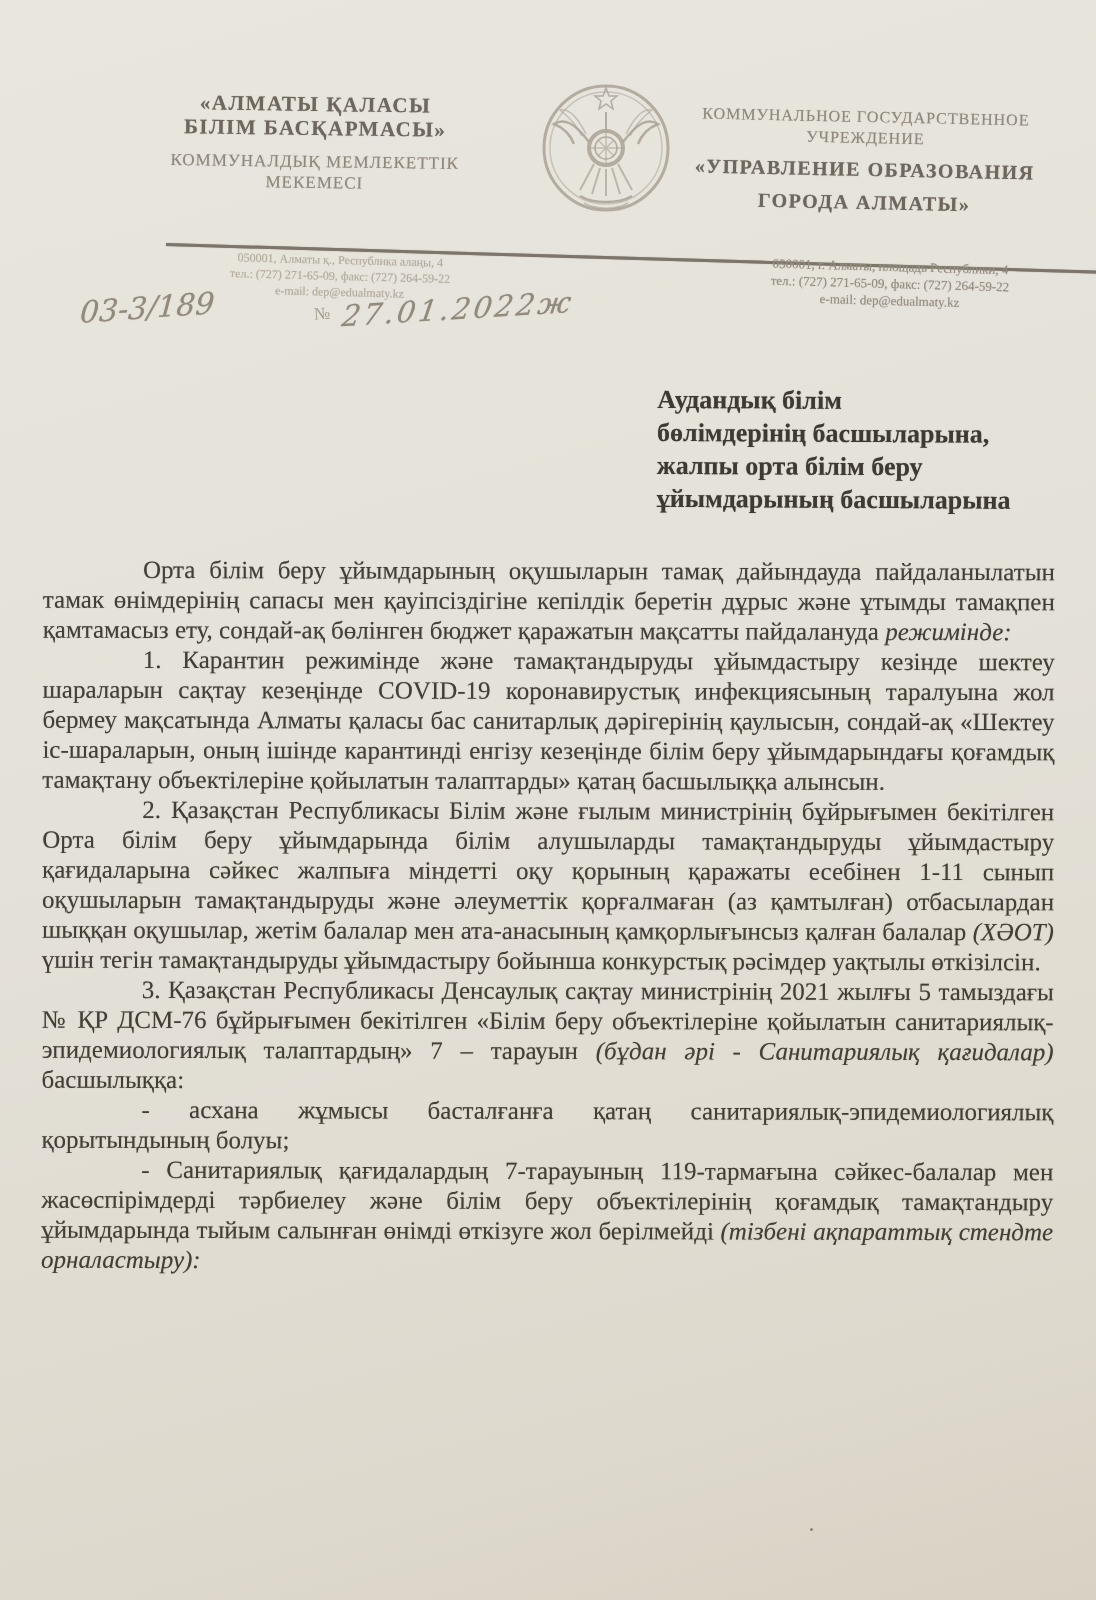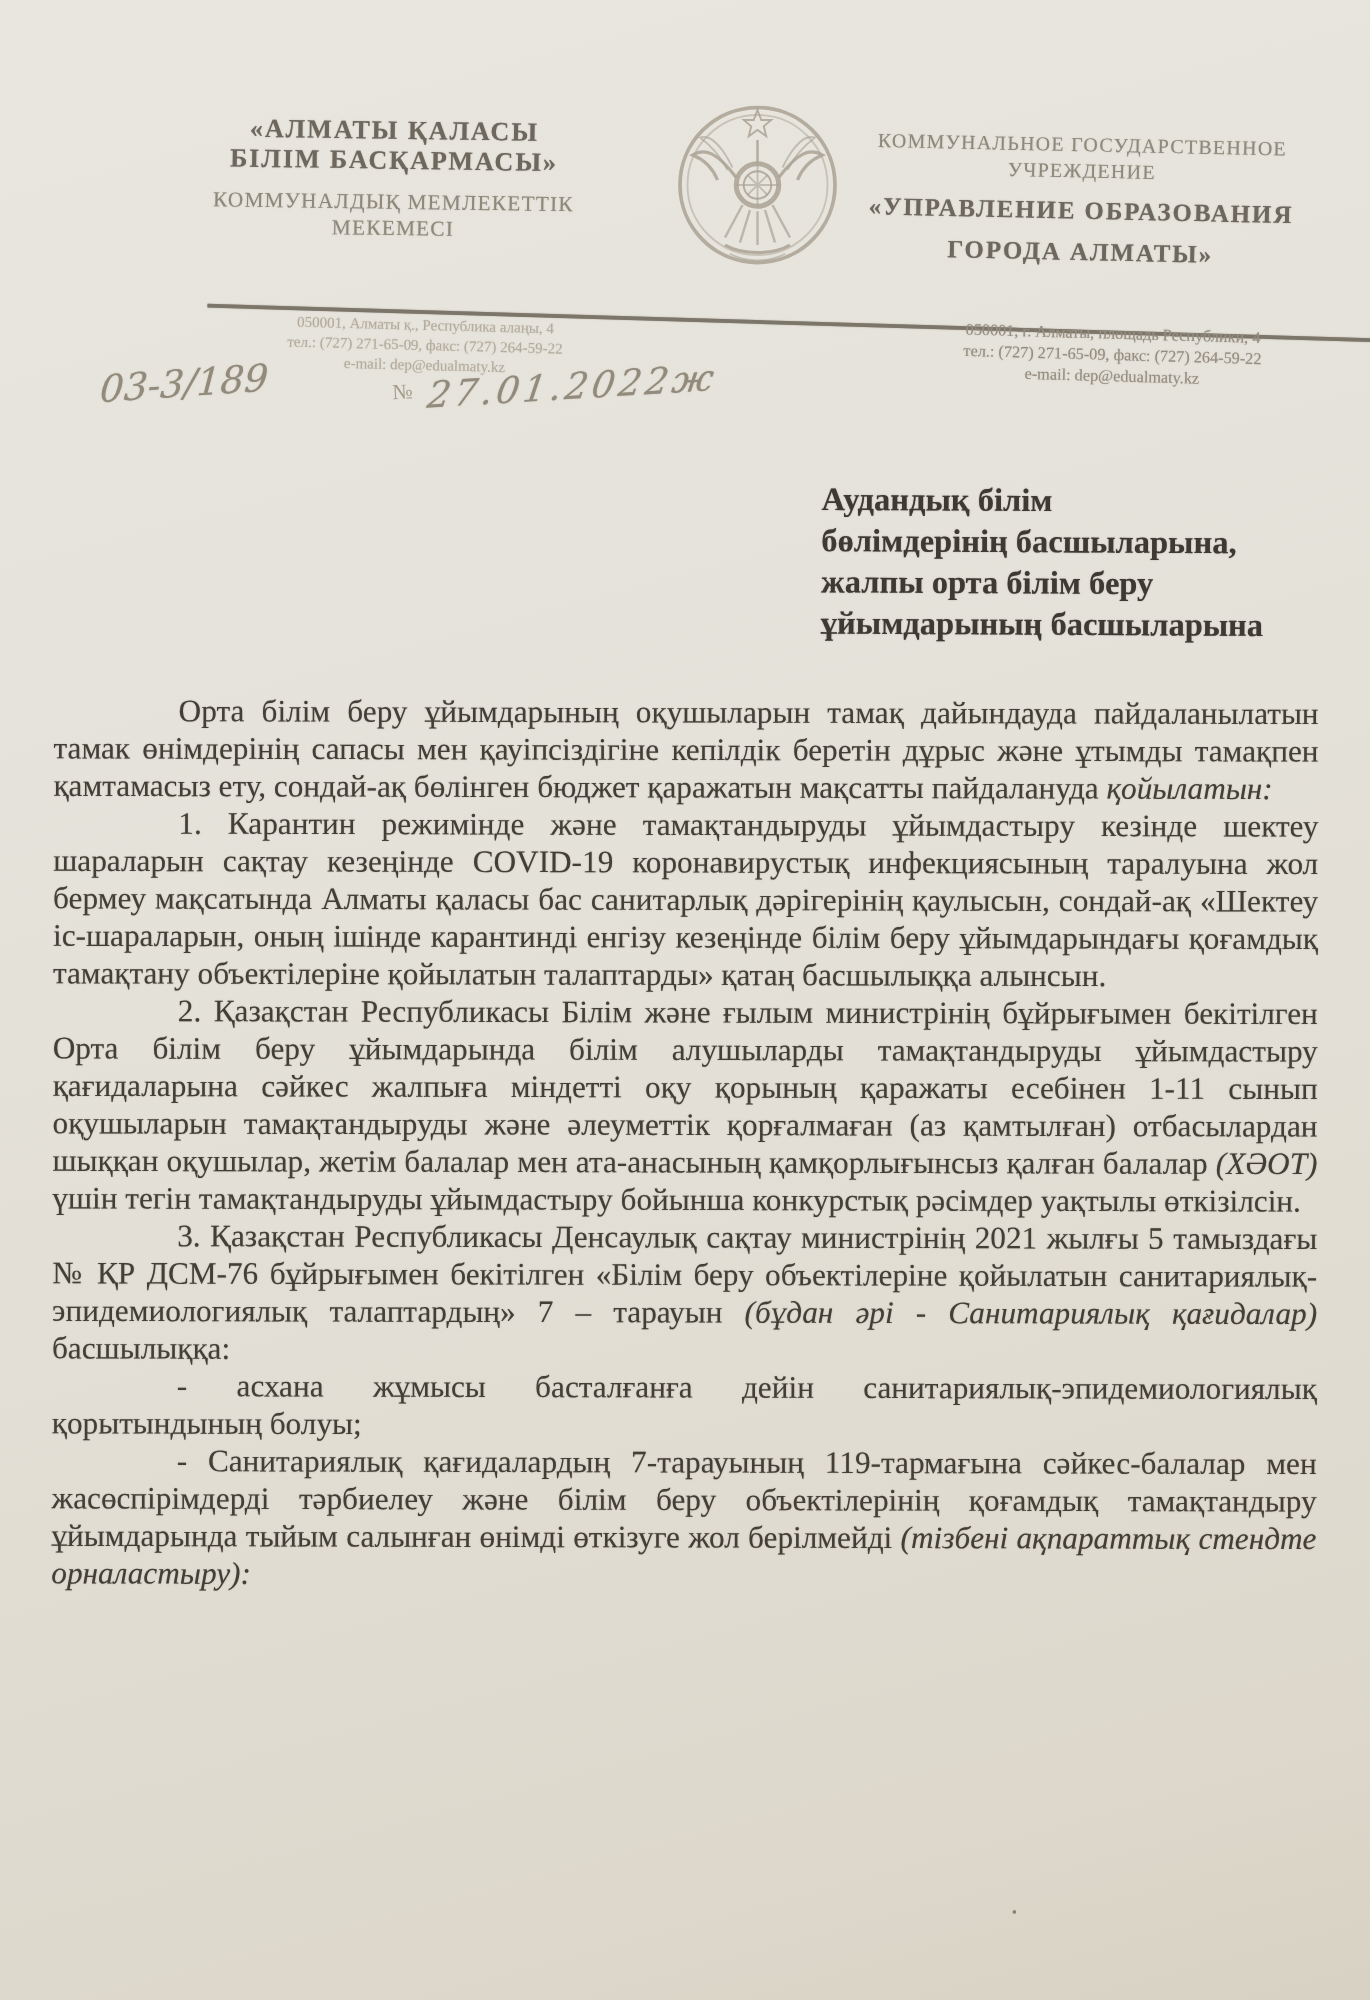--- a/index.html
+++ b/index.html
@@ -160,22 +160,22 @@
   </div>
 
   <div class="recipient">
     <div>Аудандық білім</div>
     <div>бөлімдерінің басшыларына,</div>
     <div>жалпы орта білім беру</div>
     <div>ұйымдарының басшыларына</div>
   </div>
 
   <div class="body-text" id="body-container">
-      <p class="body-par"><span>Орта білім беру ұйымдарының оқушыларын тамақ дайындауда пайдаланылатын тамак өнімдерінің сапасы мен қауіпсіздігіне кепілдік беретін дұрыс және ұтымды тамақпен қамтамасыз ету, сондай-ақ бөлінген бюджет қаражатын мақсатты пайдалануда </span><span class="it">қойылатын:</span></p>
+      <p class="body-par"><span>Орта білім беру ұйымдарының оқушыларын тамақ дайындауда пайдаланылатын тамак өнімдерінің сапасы мен қауіпсіздігіне кепілдік беретін дұрыс және ұтымды тамақпен қамтамасыз ету, сондай-ақ бөлінген бюджет қаражатын мақсатты пайдалануда </span><span class="it">режимінде:</span></p>
       <p class="body-par"><span>1. Карантин режимінде және тамақтандыруды ұйымдастыру кезінде шектеу шараларын сақтау кезеңінде COVID-19 коронавирустық инфекциясының таралуына жол бермеу мақсатында Алматы қаласы бас санитарлық дәрігерінің қаулысын, сондай-ақ «Шектеу іс-шараларын, оның ішінде карантинді енгізу кезеңінде білім беру ұйымдарындағы қоғамдық тамақтану объектілеріне қойылатын талаптарды» қатаң басшылыққа алынсын.</span></p>
       <p class="body-par"><span>2. Қазақстан Республикасы Білім және ғылым министрінің бұйрығымен бекітілген Орта білім беру ұйымдарында білім алушыларды тамақтандыруды ұйымдастыру қағидаларына сәйкес жалпыға міндетті оқу қорының қаражаты есебінен 1-11 сынып оқушыларын тамақтандыруды және әлеуметтік қорғалмаған (аз қамтылған) отбасылардан шыққан оқушылар, жетім балалар мен ата-анасының қамқорлығынсыз қалған балалар </span><span class="it">(ХӘОТ)</span><span> үшін тегін тамақтандыруды ұйымдастыру бойынша конкурстық рәсімдер уақтылы өткізілсін.</span></p>
       <p class="body-par"><span>3. Қазақстан Республикасы Денсаулық сақтау министрінің 2021 жылғы 5 тамыздағы № ҚР ДСМ-76 бұйрығымен бекітілген «Білім беру объектілеріне қойылатын санитариялық-эпидемиологиялық талаптардың» 7 – тарауын </span><span class="it">(бұдан әрі - Санитариялық қағидалар)</span><span> басшылыққа:</span></p>
-      <p class="body-par"><span>- асхана жұмысы басталғанға дейін санитариялық-эпидемиологиялық қорытындының болуы;</span></p>
+      <p class="body-par"><span>- асхана жұмысы басталғанға қатаң санитариялық-эпидемиологиялық қорытындының болуы;</span></p>
       <p class="body-par"><span>- Санитариялық қағидалардың 7-тарауының 119-тармағына сәйкес-балалар мен жасөспірімдерді тәрбиелеу және білім беру объектілерінің қоғамдық тамақтандыру ұйымдарында тыйым салынған өнімді өткізуге жол берілмейді </span><span class="it">(тізбені ақпараттық стендте орналастыру):</span></p>
     </div>
 
   <div class="speck"></div>
 </div>
 
 </body></html>

